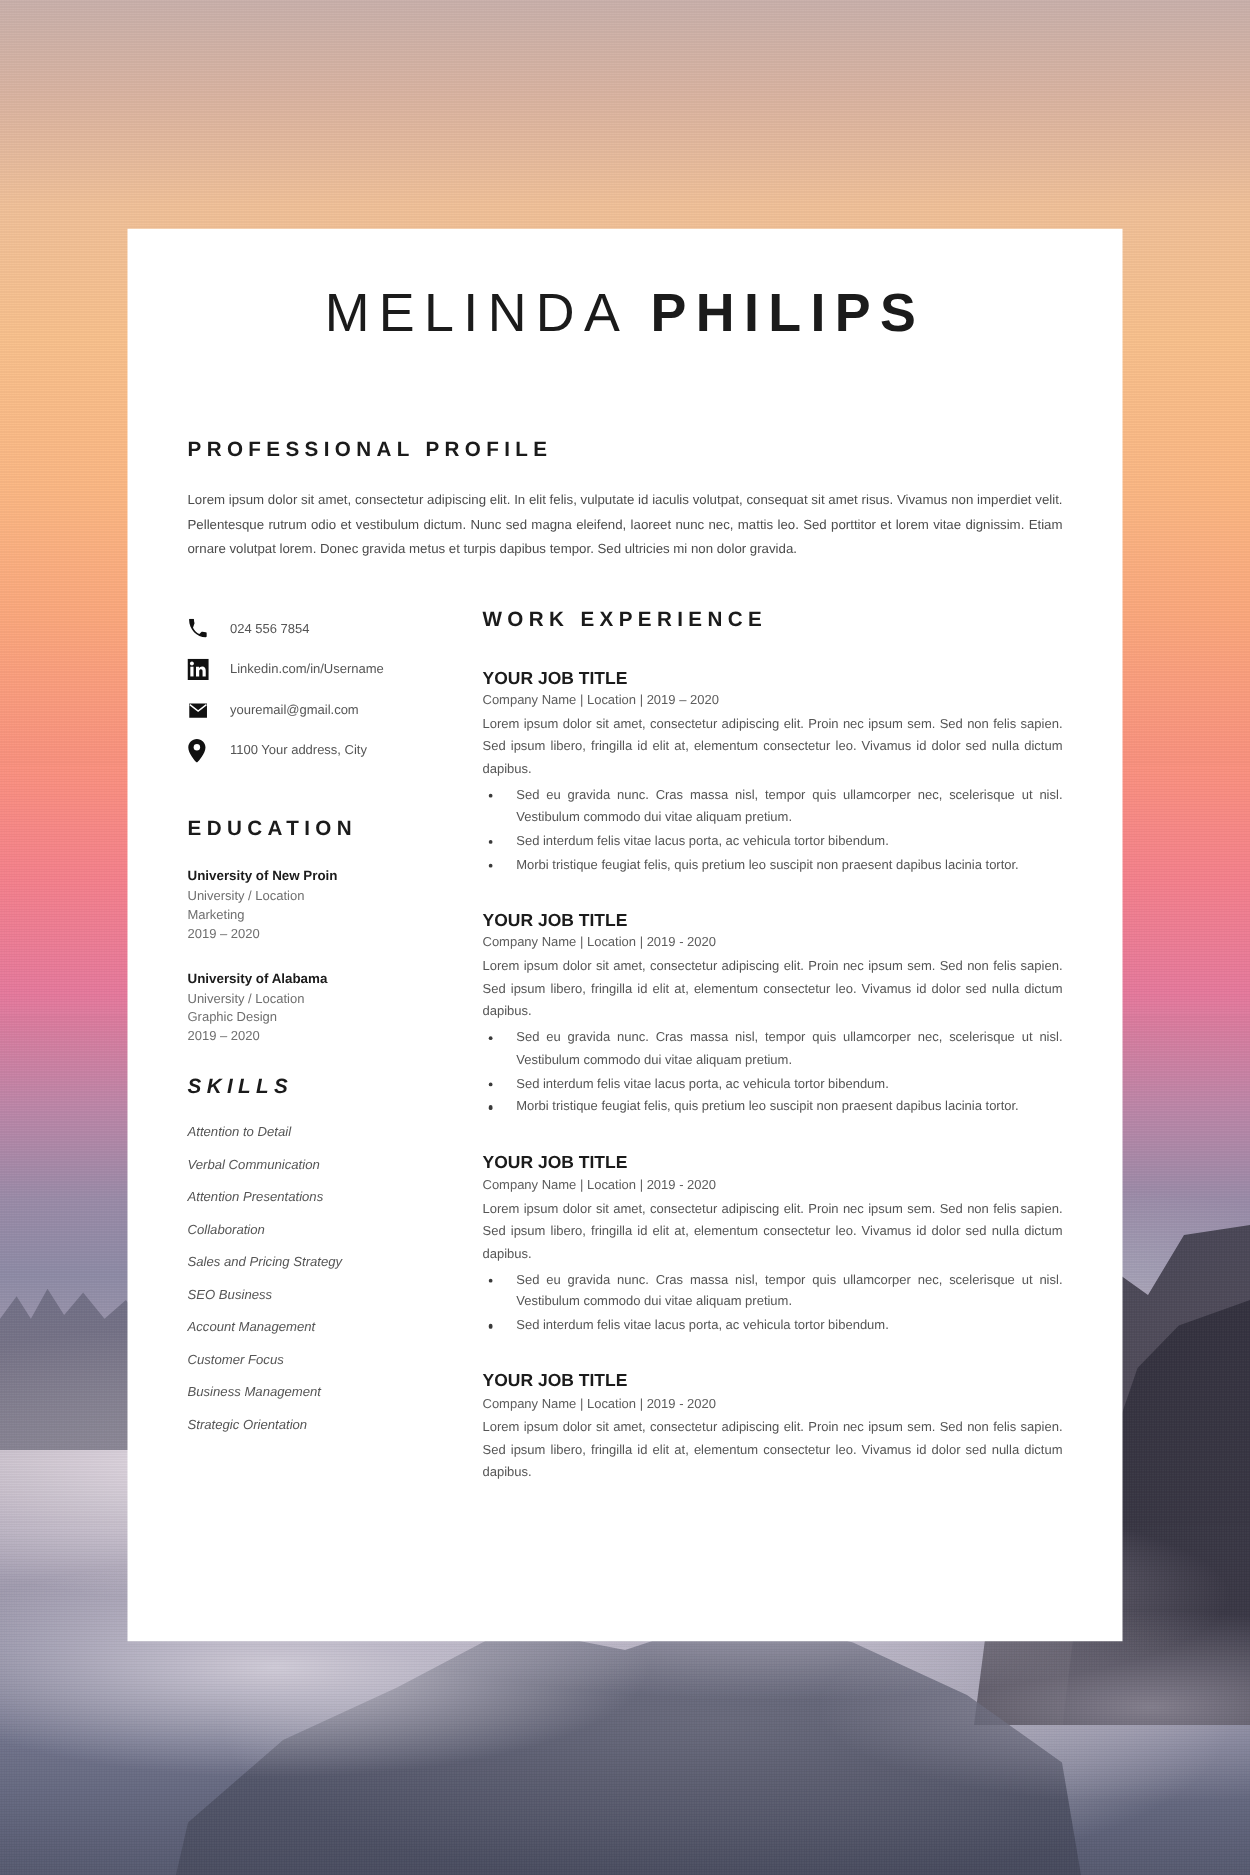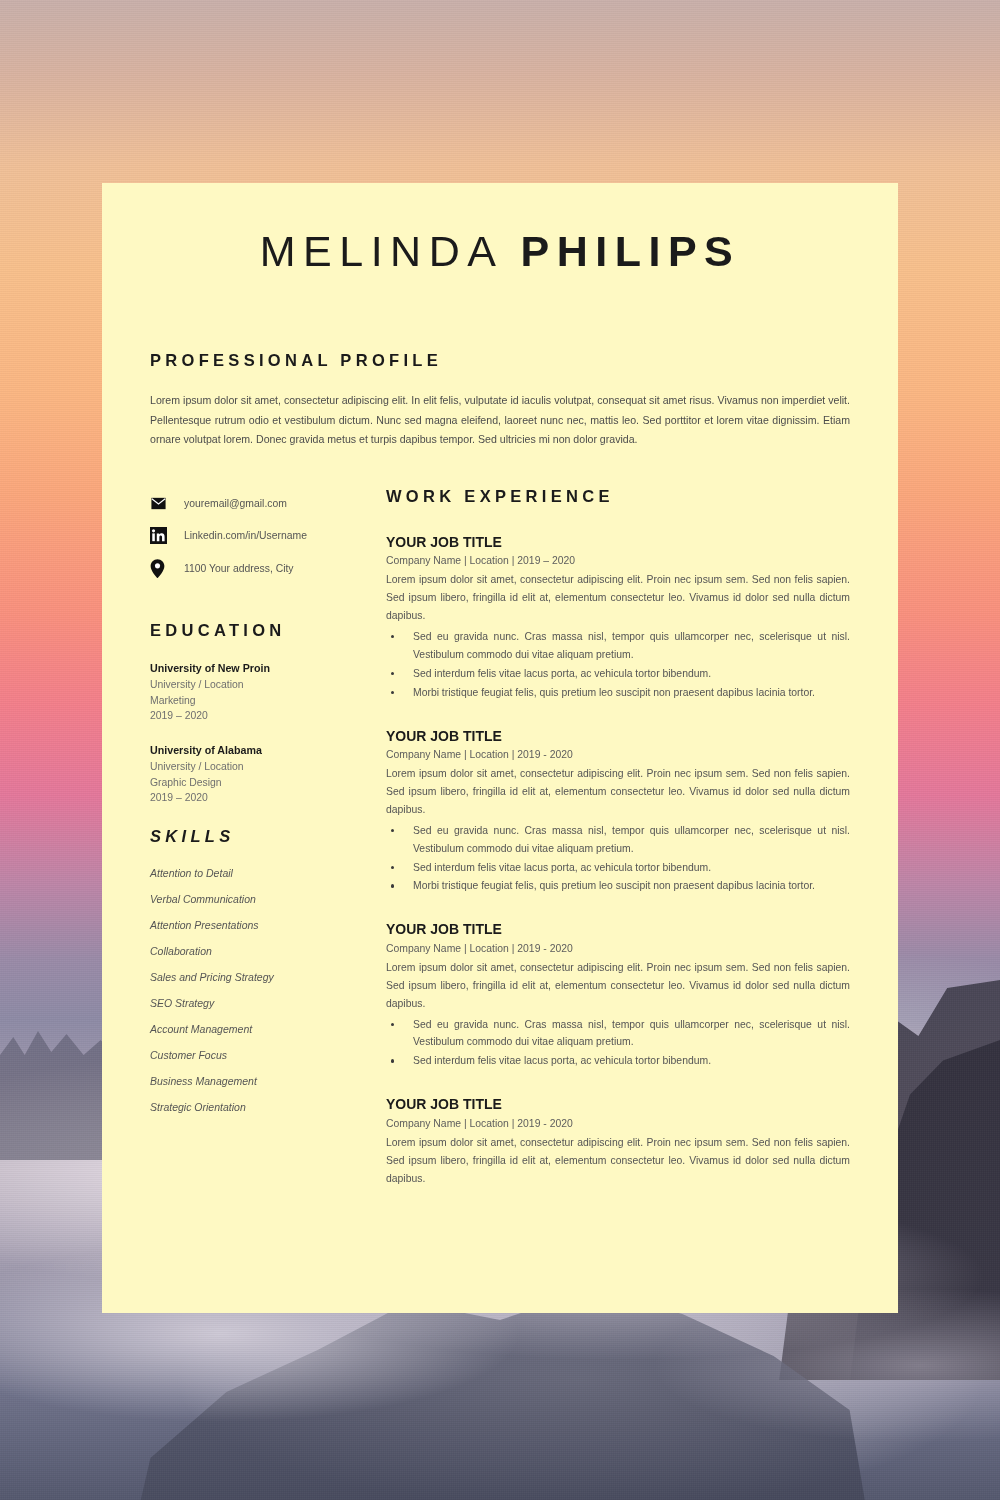--- a/index.html
+++ b/index.html
@@ -91,21 +91,21 @@
     background-image:
       repeating-linear-gradient(0deg, rgba(0,0,0,.5) 0 1px, transparent 1px 2px),
       repeating-linear-gradient(90deg, rgba(255,255,255,.5) 0 1px, transparent 1px 2px);
   }
 
   
   #sheet {
     position:absolute;
     left:102px; top:183px;
     width:796px; height:1130px;
-    background:#fef9c3;
+    background:#ffffff;
     padding:0 48px;
   }
 
   
   .name-block { text-align:center; padding-top:47px; }
   .name {
     font-size:43px;
     letter-spacing:7.5px;
     color:#1b1b1b;
     white-space:nowrap;
@@ -237,45 +237,53 @@
     <div class="section-title">PROFESSIONAL PROFILE</div>
     <p class="profile-body">Lorem ipsum dolor sit amet, consectetur adipiscing elit. In elit felis, vulputate id iaculis volutpat, consequat sit amet risus. Vivamus non imperdiet velit. Pellentesque rutrum odio et vestibulum dictum. Nunc sed magna eleifend, laoreet nunc nec, mattis leo. Sed porttitor et lorem vitae dignissim. Etiam ornare volutpat lorem. Donec gravida metus et turpis dapibus tempor. Sed ultricies mi non dolor gravida.</p>
   </div>
 
   <div id="columns">
 
     <div id="col-left">
 
       <div>
 
-
         <div class="contact-row">
           <span class="contact-icon">
-            <svg width="17" height="17" viewBox="0 0 24 24" fill="currentColor">
-              <path d="M2 4h20v16H2z" fill="currentColor"></path>
-              <path d="M2.6 5.2 12 12.6l9.4-7.4" fill="none" stroke="#ffffff" stroke-width="1.6"></path>
+            <svg width="16" height="16" viewBox="0 0 24 24" fill="currentColor">
+              <path d="M6.6 10.8c1.7 3.3 4.3 5.9 7.6 7.6l2.5-2.5c.3-.3.8-.4 1.2-.3 1.2.4 2.6.6 4 .6.6 0 1.1.5 1.1 1.1V21c0 .6-.5 1.1-1.1 1.1C11.3 22.1 1.9 12.7 1.9 1.1 1.9.5 2.4 0 3 0h3.7c.6 0 1.1.5 1.1 1.1 0 1.4.2 2.8.6 4 .1.4 0 .9-.3 1.2L6.6 10.8z"></path>
             </svg>
           </span>
-          <span class="contact-text">youremail@gmail.com</span>
+          <span class="contact-text">024 556 7854</span>
         </div>
 
         <div class="contact-row">
           <span class="contact-icon">
             <svg width="17" height="17" viewBox="0 0 24 24">
               <rect x="0" y="0" width="24" height="24" fill="currentColor"></rect>
               <rect x="3.2" y="9" width="3.6" height="11" fill="#ffffff"></rect>
               <circle cx="5" cy="5.4" r="2.2" fill="#ffffff"></circle>
               <path d="M9.6 9h3.4v1.6c.6-1 1.8-1.9 3.5-1.9 3 0 4.1 1.8 4.1 4.9V20h-3.6v-5.6c0-1.5-.5-2.5-1.8-2.5-1 0-1.6.7-1.9 1.4-.1.2-.1.6-.1.9V20H9.6z" fill="#ffffff"></path>
             </svg>
           </span>
           <span class="contact-text">Linkedin.com/in/Username</span>
         </div>
 
         <div class="contact-row">
           <span class="contact-icon">
+            <svg width="17" height="17" viewBox="0 0 24 24" fill="currentColor">
+              <path d="M2 4h20v16H2z" fill="currentColor"></path>
+              <path d="M2.6 5.2 12 12.6l9.4-7.4" fill="none" stroke="#ffffff" stroke-width="1.6"></path>
+            </svg>
+          </span>
+          <span class="contact-text">youremail@gmail.com</span>
+        </div>
+
+        <div class="contact-row">
+          <span class="contact-icon">
             <svg width="15" height="19" viewBox="0 0 24 30" fill="currentColor">
               <path d="M12 0C5.9 0 1 4.9 1 11c0 7.8 9.2 17.8 10.2 18.8.4.4 1.1.4 1.5 0C13.8 28.8 23 18.8 23 11 23 4.9 18.1 0 12 0z"></path>
               <circle cx="12" cy="10.7" r="4.1" fill="#ffffff"></circle>
             </svg>
           </span>
           <span class="contact-text">1100 Your address, City</span>
         </div>
 
       </div>
 
@@ -301,21 +309,21 @@
       </div>
 
       <div id="skills">
         <div class="section-title">SKILLS</div>
         <div class="skill-list">
           <div class="skill-item">Attention to Detail</div>
           <div class="skill-item">Verbal Communication</div>
           <div class="skill-item">Attention Presentations</div>
           <div class="skill-item">Collaboration</div>
           <div class="skill-item">Sales and Pricing Strategy</div>
-          <div class="skill-item">SEO Strategy</div>
+          <div class="skill-item">SEO Business</div>
           <div class="skill-item">Account Management</div>
           <div class="skill-item">Customer Focus</div>
           <div class="skill-item">Business Management</div>
           <div class="skill-item">Strategic Orientation</div>
         </div>
       </div>
 
     </div>
 
     <div id="col-right">

